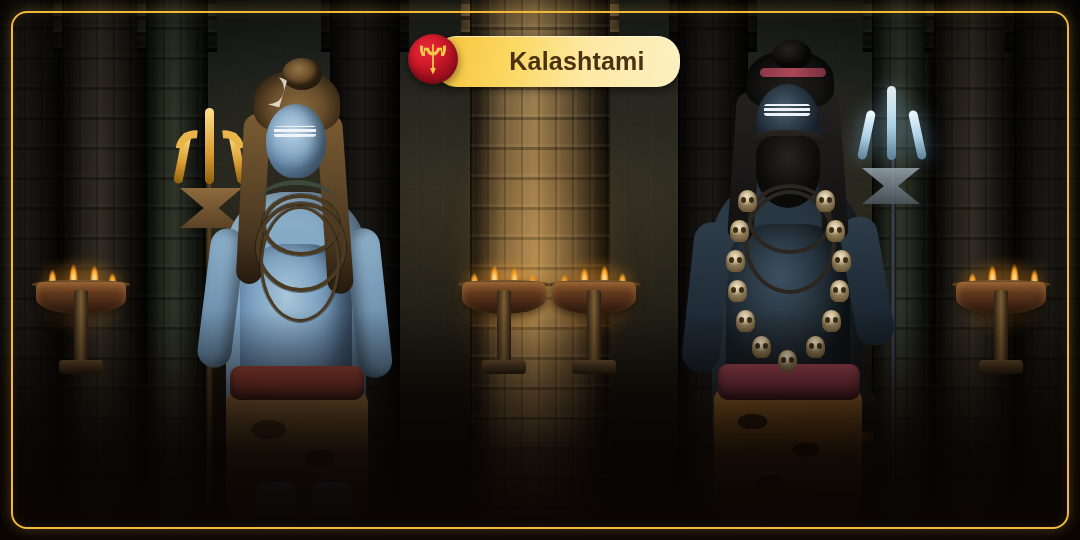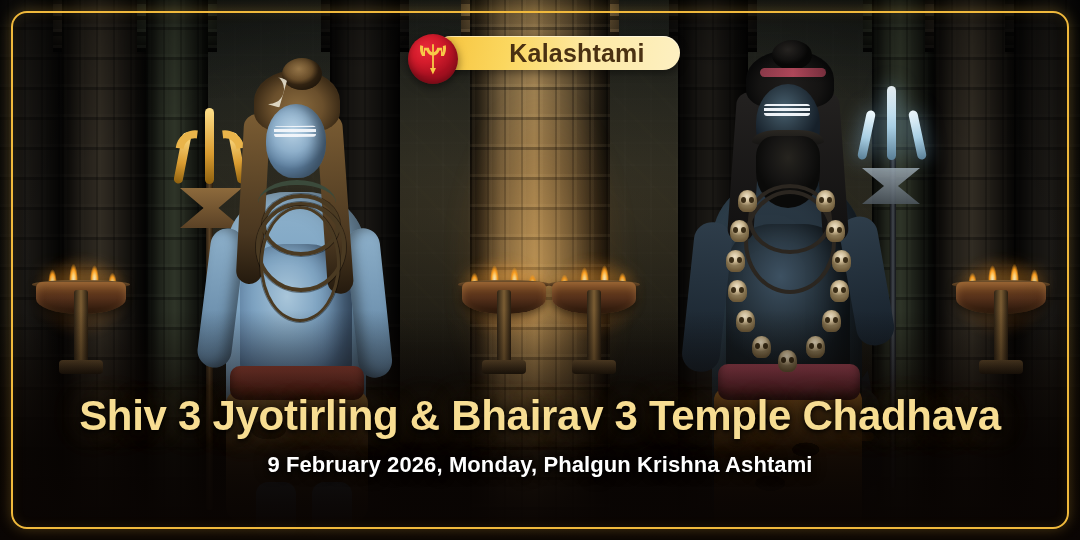--- a/index.html
+++ b/index.html
@@ -261,21 +261,21 @@
   
   .vignette{position:absolute;inset:0;pointer-events:none;
     background:
       radial-gradient(120% 86% at 50% 44%, rgba(0,0,0,0) 38%, rgba(0,0,0,.55) 76%, rgba(0,0,0,.86) 100%);}
   .bottomfade{position:absolute;left:0;right:0;bottom:0;height:230px;pointer-events:none;
     background:linear-gradient(180deg, rgba(8,4,2,0) 0%, rgba(10,5,2,.55) 34%, rgba(8,4,2,.88) 62%, #0a0503 100%);}
 
   
   .badge{position:absolute;left:408px;top:34px;height:50px;display:flex;align-items:center;z-index:40;}
   .badge-pill{
-    position:absolute;left:26px;top:2px;height:34px;width:246px;
+    position:absolute;left:26px;top:2px;height:51px;width:246px;
     border-radius:23px;
     background:linear-gradient(100deg,#f6c23b 0%,#fbd75f 30%,#fde9a4 62%,#fdf0c2 100%);
     box-shadow:0 3px 10px rgba(0,0,0,.45), inset 0 1px 0 rgba(255,255,255,.55);
     display:flex;align-items:center;justify-content:center;padding-left:40px;box-sizing:border-box;
   }
   .badge-label{font-size:25px;font-weight:700;color:#4a3112;letter-spacing:.2px;white-space:nowrap;}
   .badge-circle{
     position:relative;z-index:2;width:50px;height:50px;border-radius:50%;
     background:radial-gradient(60% 55% at 36% 30%, #e8293a 0%, #d51c2c 48%, #a81020 100%);
     box-shadow:0 3px 10px rgba(0,0,0,.5), inset 0 -3px 7px rgba(0,0,0,.35);
@@ -490,19 +490,15 @@
                  C2.2 9.8 1.6 6.3 2.2 2.3 L5.2 3.0 C4.8 5.6 5.0 7.8 5.9 9.8
                  L5.9 4.7 L10.9 4.7 C11.1 6.9 12.3 8.6 14.1 9.2 L14.1 1.2
                  L15.9 1.2 L15.9 9.2 C17.7 8.6 18.9 6.9 19.1 4.7 L24.1 4.7
                  L24.1 9.8 C25.0 7.8 25.2 5.6 24.8 3.0 L27.8 2.3
                  C28.4 6.3 27.8 9.8 25.9 13.0 L23.0 13.0 L23.0 7.6 L21.4 7.6
                  C20.8 10.3 18.7 12.2 15.9 12.6 L15.9 25.0 L18.0 25.0 Z" fill="#f7c948"></path>
       </svg>
     </div>
   </div>
 
-  <div class="textblock">
-    <div class="headline">Shiv 3 Jyotirling &amp; Bhairav 3 Temple Chadhava</div>
-    <div class="subline">9 February 2026, Monday, Phalgun Krishna Ashtami</div>
-  </div>
 
   <div class="frame"></div>
 </div>
 
 </body></html>

